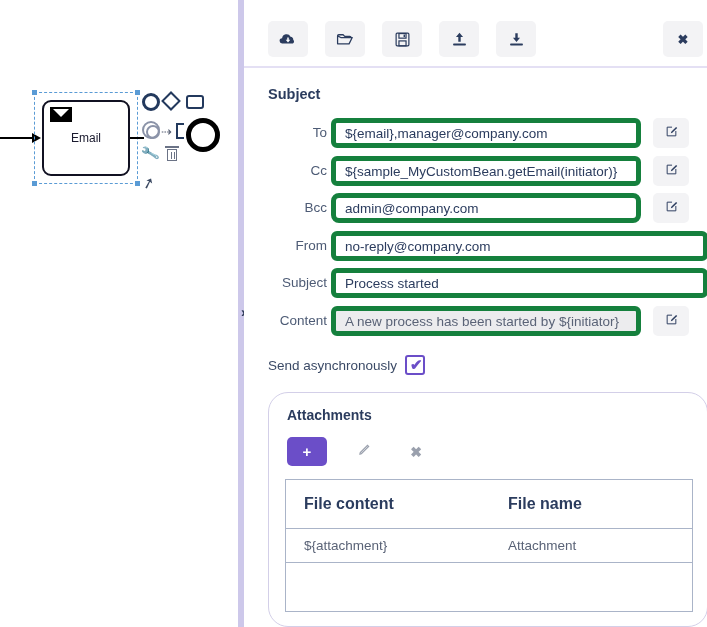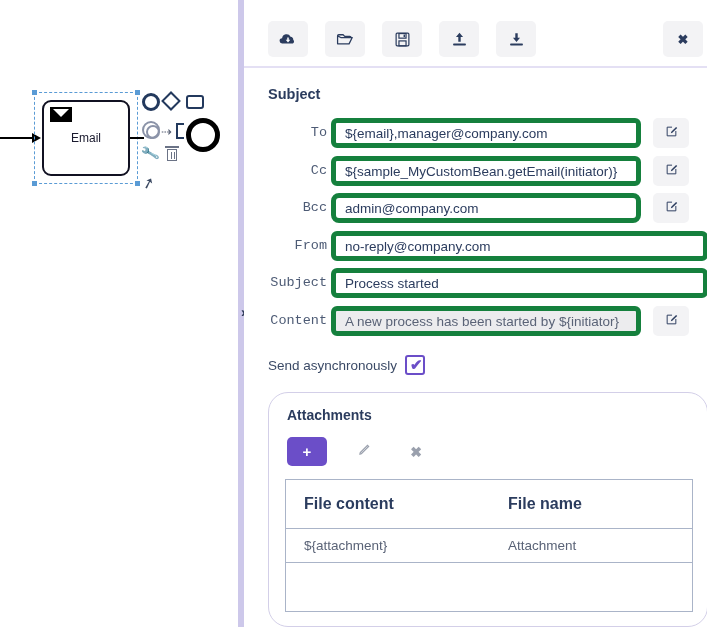--- a/index.html
+++ b/index.html
@@ -273,21 +273,20 @@
     left: 24px; top: 86px;
     font-size: 14.5px;
     font-weight: bold;
     color: #2b3c5e;
   }
 
   .form-row {
     position: absolute;
     left: 0;
     height: 30px;
-    font-family: Liberation Mono, monospace;
   }
   .f-label {
     position: absolute;
     right: 0; top: 0;
     height: 30px;
     line-height: 30px;
     font-size: 13.5px;
     color: #4d5b75;
     white-space: nowrap;
   }

